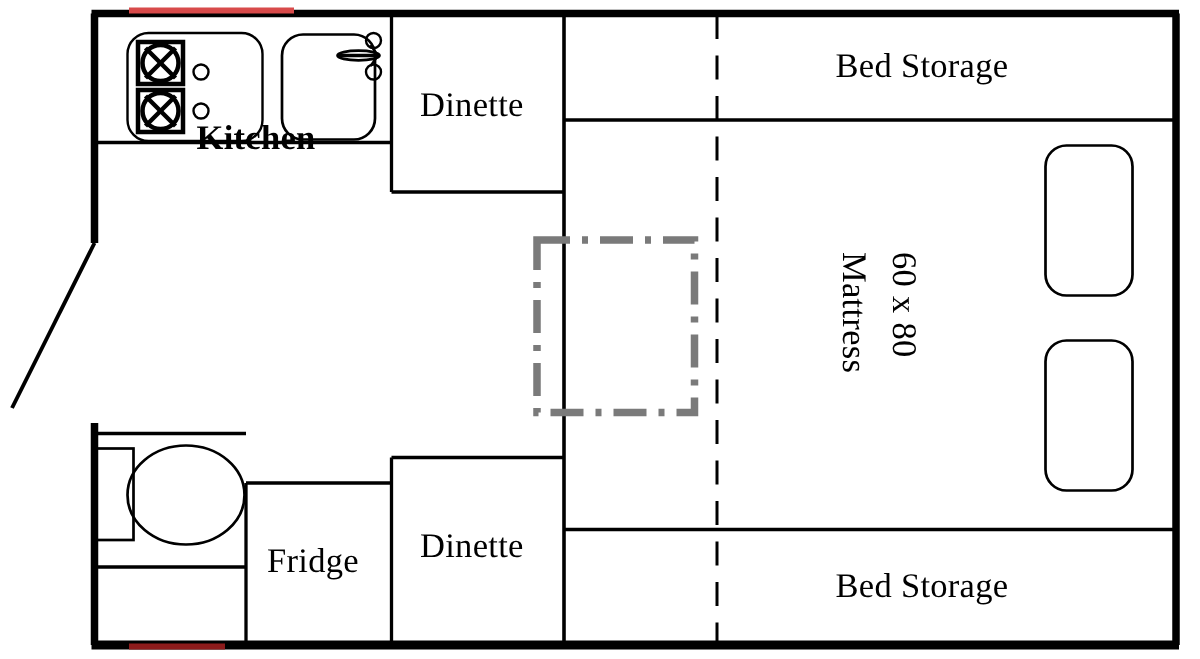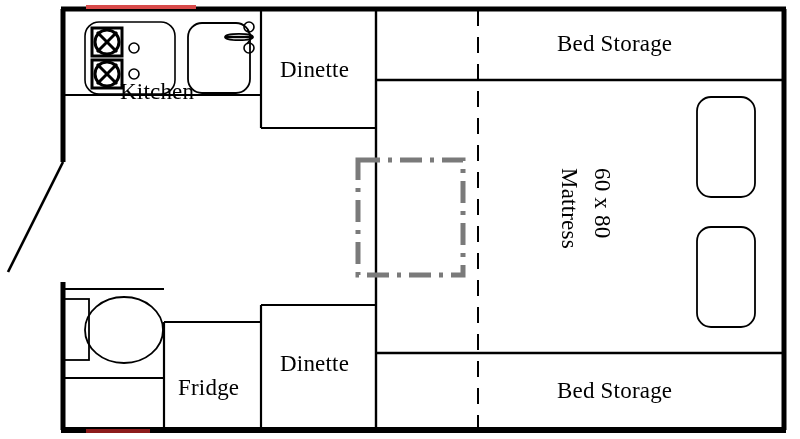--- a/index.html
+++ b/index.html
@@ -139,29 +139,29 @@
     <g>
       <rect x="697" y="227" width="58" height="100" rx="14" ry="14" fill="none" stroke="#000000" stroke-width="1.8"></rect>
     </g>
 
     <g>
       <rect x="358" y="160" width="105" height="115" fill="none" stroke="#7a7a7a" stroke-width="5" stroke-dasharray="22 8 4 8"></rect>
     </g>
 
   </svg>
 
-  <div class="label" style="left:120px; top:80px;">Kitchen</div>
+  <div class="label" style="left:131px; top:80px;font-weight:bold;">Kitchen</div>
 
   <div class="label" style="left:280px; top:58px;">Dinette</div>
 
   <div class="label" style="left:557px; top:32px;">Bed Storage</div>
 
   <div class="label" style="left:557px; top:379px;">Bed Storage</div>
 
   <div class="label" style="left:280px; top:352px;">Dinette</div>
 
-  <div class="label" style="left:178px; top:376px;">Fridge</div>
+  <div class="label" style="left:178px; top:362px;">Fridge</div>
 
   <div class="label label-rot" style="left:614px; top:168px; transform: rotate(90deg);">60 x 80</div>
 
   <div class="label label-rot" style="left:581px; top:168px; transform: rotate(90deg);">Mattress</div>
 
 </div>
 
 </body></html>

